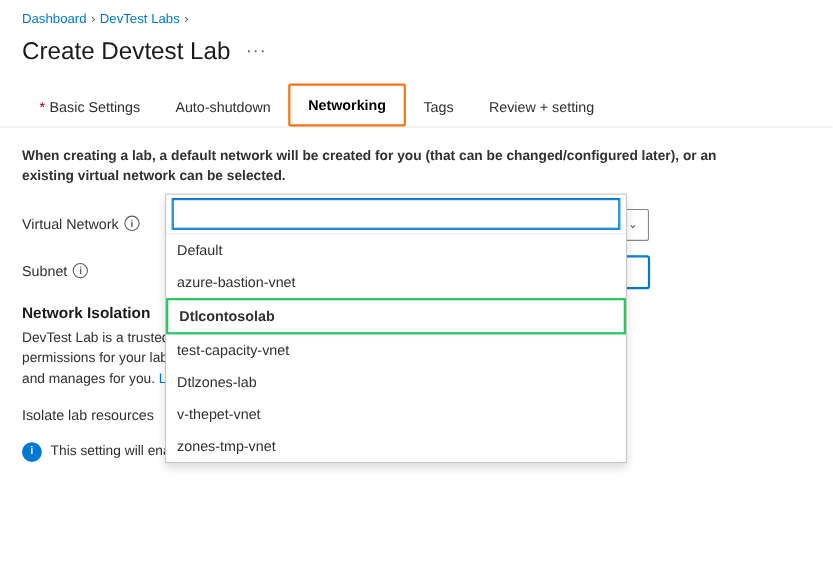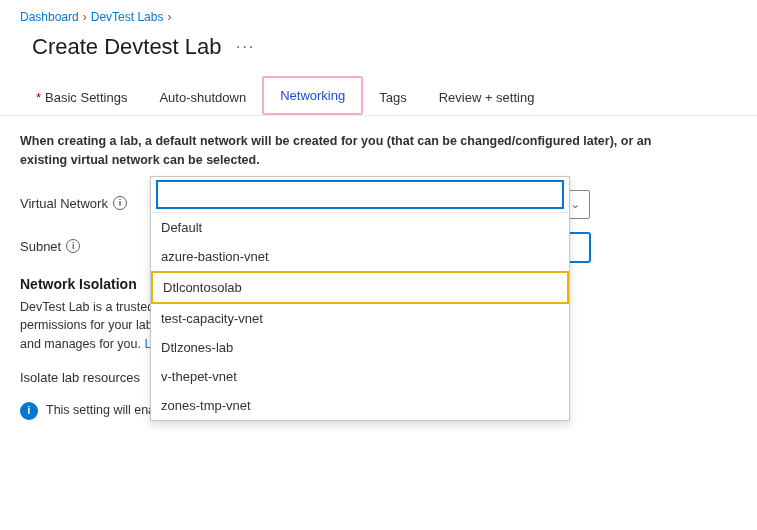--- a/index.html
+++ b/index.html
@@ -23,21 +23,20 @@
     }
     .breadcrumb span { color: #605e5c; font-size: 12px; }
     .breadcrumb a { color: #0078d4; text-decoration: none; }
     .chevron { color: #605e5c; font-size: 11px; }
 
     .page-title-row {
       display: flex;
       align-items: center;
       padding: 4px 32px 16px 20px;
       gap: 10px;
-      margin-left: 12px;
     }
     .page-title {
       font-size: 22px;
       font-weight: 300;
       color: #1b1b1b;
     }
     .dots-btn {
       background: none;
       border: none;
       cursor: pointer;
@@ -58,24 +57,24 @@
       padding: 10px 16px;
       font-size: 13px;
       color: #323130;
       cursor: pointer;
       border: none;
       background: none;
       position: relative;
       white-space: nowrap;
     }
     .tab.highlighted {
-      border: 2px solid #f9a8d4;
+      border: 2px solid #f97316;
       border-radius: 2px;
-      color: #1d4ed8;
-      font-weight: 400;
+      color: #000000;
+      font-weight: 700;
     }
     .tab.highlighted::after { display: none; }
     .tab-required {
       color: #a80000;
       margin-right: 4px;
     }
 
     .content {
       padding: 16px 20px;
       position: relative;
@@ -182,23 +181,23 @@
       outline: none;
       box-shadow: 0 0 0 1px #0078d4;
     }
     .dropdown-item {
       padding: 7px 10px;
       font-size: 13px;
       color: #323130;
       cursor: pointer;
     }
     .dropdown-item.highlighted-item {
-      border: 2px solid #eab308;
+      border: 2px solid #22c55e;
       background: #fff;
-      font-weight: 400;
+      font-weight: 700;
     }
 
     .section-title {
       font-size: 14px;
       font-weight: 600;
       color: #1b1b1b;
       margin-bottom: 6px;
       margin-top: 10px;
     }
 

